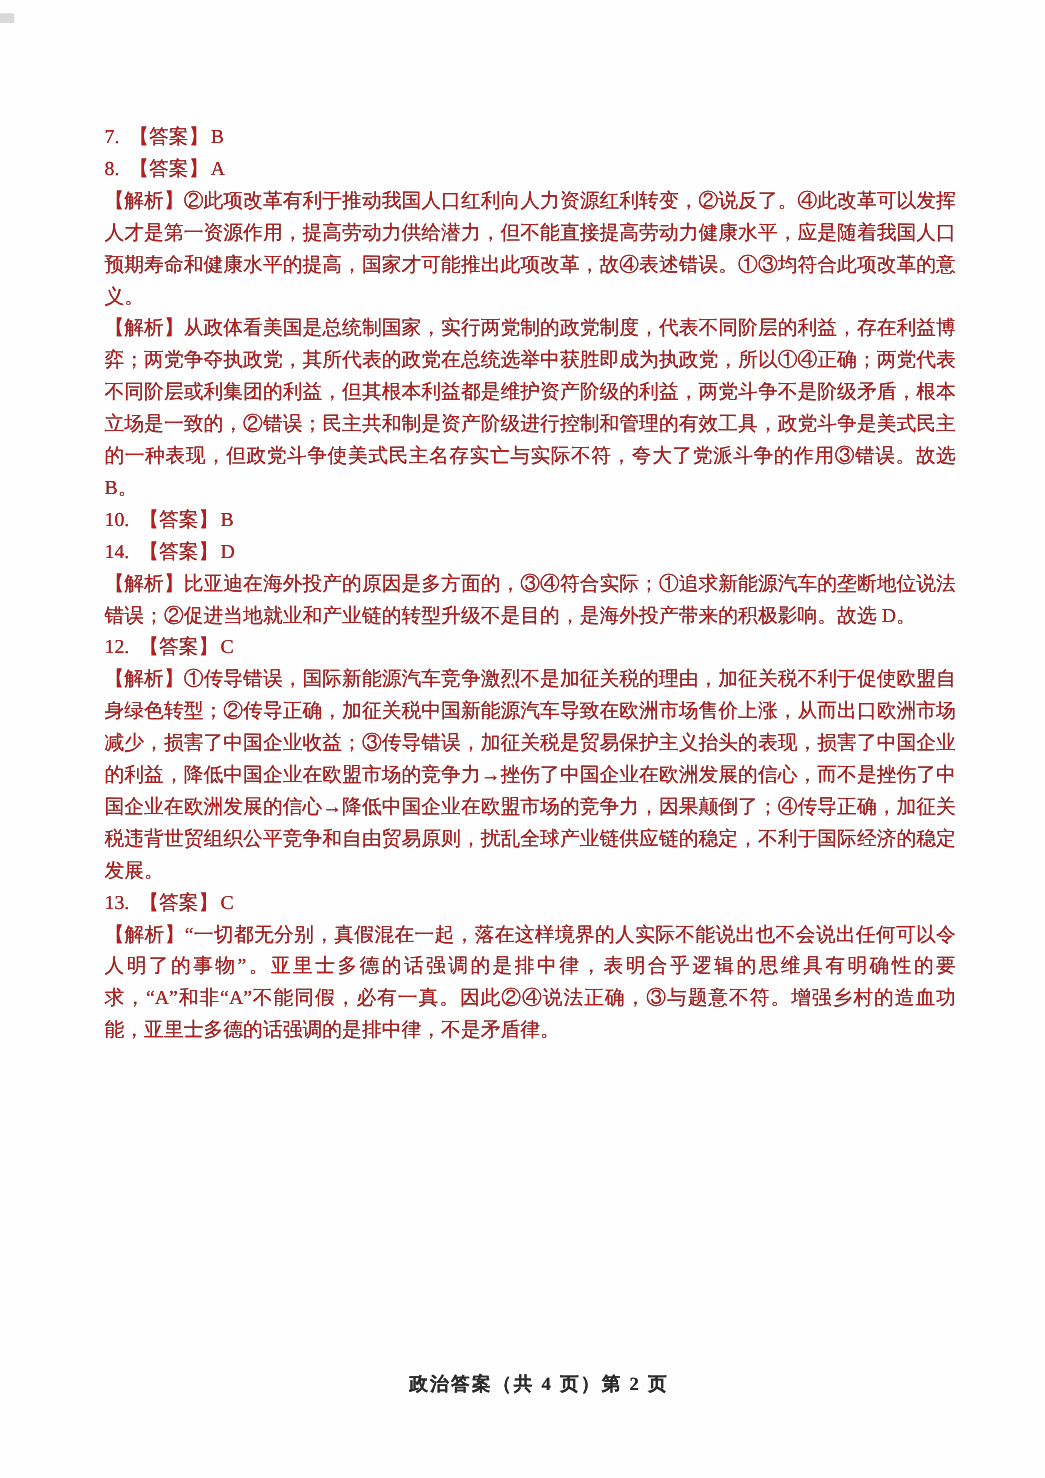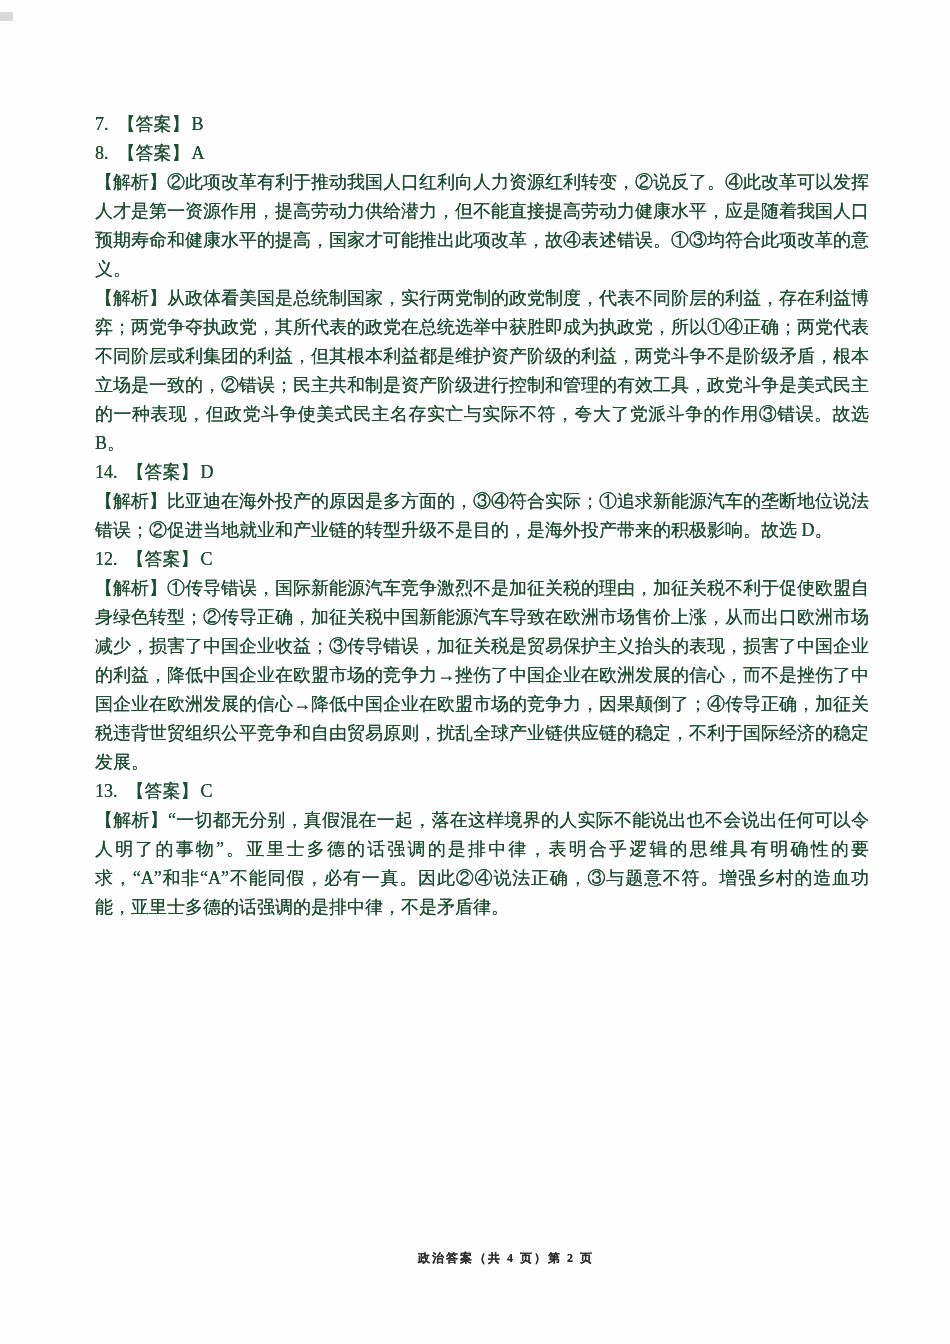--- a/index.html
+++ b/index.html
@@ -29,21 +29,21 @@
     opacity: 0.55;
     border-radius: 1px;
   }
   .content {
     position: absolute;
     left: 95px;
     top: 110px;
     width: 774px;
     font-size: 18px;
     line-height: 29px;
-    color: #14532d;
+    color: #b91c1c;
     text-shadow: 0 0 0.5px #3a3a3a;
   }
   .answer-line {
     text-align: left;
     white-space: nowrap;
   }
   .answer-line .num {
     display: inline-block;
     margin-right: 9px;
   }
@@ -53,25 +53,25 @@
     font-family: "Liberation Serif", "DejaVu Serif", serif;
   }
   p.explain {
     margin: 0;
     text-align: justify;
     text-justify: inter-ideograph;
     word-break: break-all;
   }
   .footer {
     position: absolute;
-    left: 106px;
+    left: 90px;
     top: 1244px;
     width: 800px;
     text-align: center;
-    font-size: 12px;
+    font-size: 17px;
     line-height: 29px;
     color: #2a2a2a;
     font-weight: bold;
     letter-spacing: 2px;
     text-shadow: 0 0 0.4px #444;
   }
 </style>
 </head>
 <body>
 
@@ -87,20 +87,21 @@
     <div class="item">
       <div class="answer-line"><span class="num">8.</span><span>【答案】</span><span class="ans-letter">A</span></div>
       <p class="explain"><span>【解析】</span><span>②此项改革有利于推动我国人口红利向人力资源红利转变，②说反了。④此改革可以发挥人才是第一资源作用，提高劳动力供给潜力，但不能直接提高劳动力健康水平，应是随着我国人口预期寿命和健康水平的提高，国家才可能推出此项改革，故④表述错误。①③均符合此项改革的意义。</span></p>
     </div>
 
     <div class="item">
       <p class="explain"><span>【解析】</span><span>从政体看美国是总统制国家，实行两党制的政党制度，代表不同阶层的利益，存在利益博弈；两党争夺执政党，其所代表的政党在总统选举中获胜即成为执政党，所以①④正确；两党代表不同阶层或利集团的利益，但其根本利益都是维护资产阶级的利益，两党斗争不是阶级矛盾，根本立场是一致的，②错误；民主共和制是资产阶级进行控制和管理的有效工具，政党斗争是美式民主的一种表现，但政党斗争使美式民主名存实亡与实际不符，夸大了党派斗争的作用③错误。故选 B。</span></p>
     </div>
 
     <div class="item">
+      <div class="answer-line"><span class="num">10.</span><span>【答案】</span><span class="ans-letter">B</span></div>
     </div>
 
     <div class="item">
       <div class="answer-line"><span class="num">14.</span><span>【答案】</span><span class="ans-letter">D</span></div>
       <p class="explain"><span>【解析】</span><span>比亚迪在海外投产的原因是多方面的，③④符合实际；①追求新能源汽车的垄断地位说法错误；②促进当地就业和产业链的转型升级不是目的，是海外投产带来的积极影响。故选 D。</span></p>
     </div>
 
     <div class="item">
       <div class="answer-line"><span class="num">12.</span><span>【答案】</span><span class="ans-letter">C</span></div>
       <p class="explain"><span>【解析】</span><span>①传导错误，国际新能源汽车竞争激烈不是加征关税的理由，加征关税不利于促使欧盟自身绿色转型；②传导正确，加征关税中国新能源汽车导致在欧洲市场售价上涨，从而出口欧洲市场减少，损害了中国企业收益；③传导错误，加征关税是贸易保护主义抬头的表现，损害了中国企业的利益，降低中国企业在欧盟市场的竞争力→挫伤了中国企业在欧洲发展的信心，而不是挫伤了中国企业在欧洲发展的信心→降低中国企业在欧盟市场的竞争力，因果颠倒了；④传导正确，加征关税违背世贸组织公平竞争和自由贸易原则，扰乱全球产业链供应链的稳定，不利于国际经济的稳定发展。</span></p>

